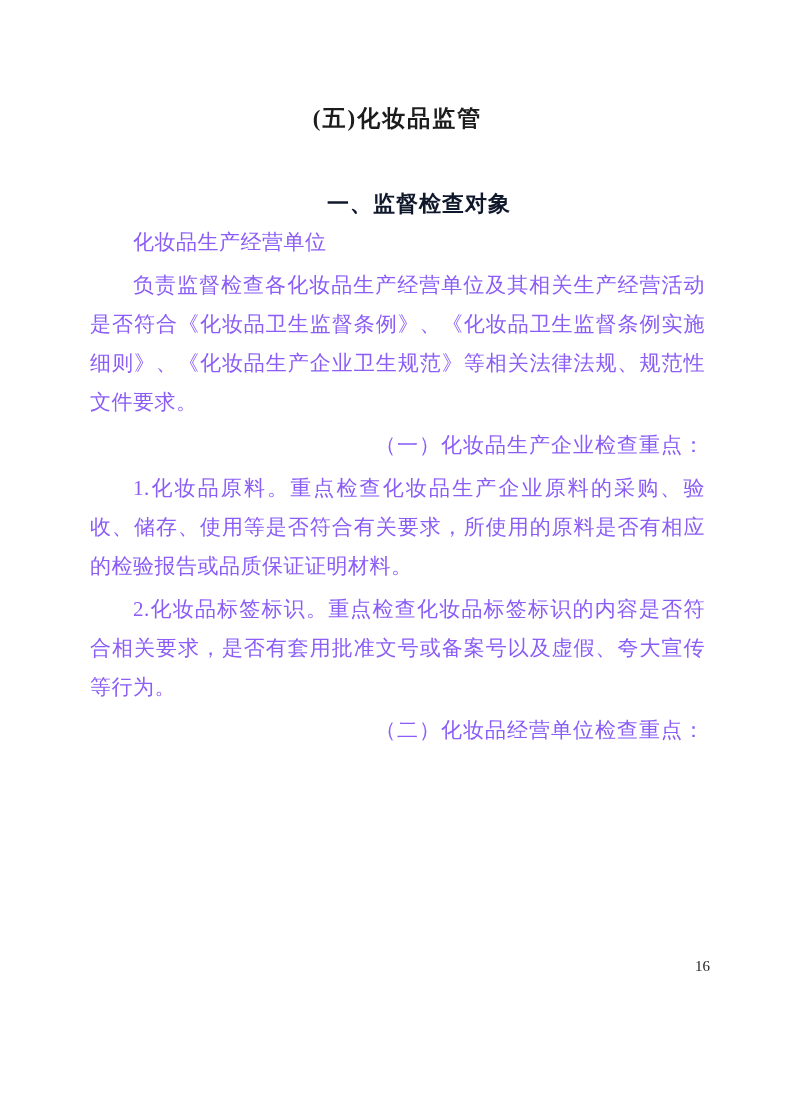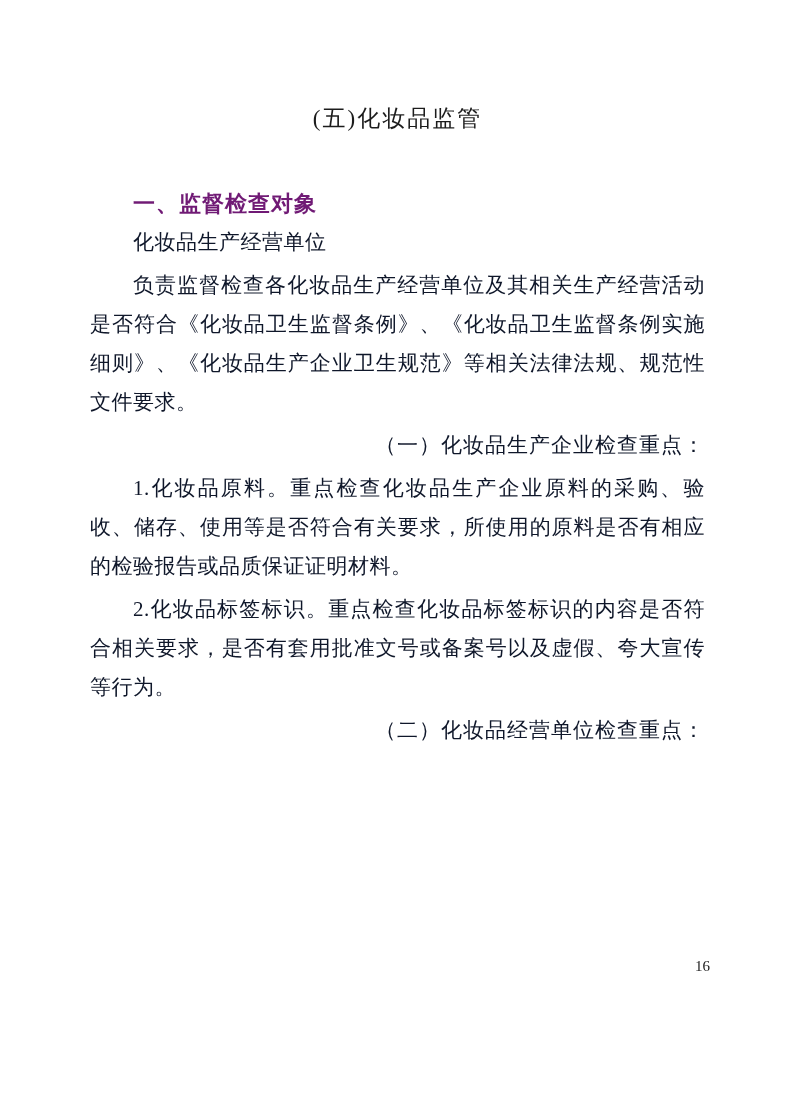--- a/index.html
+++ b/index.html
@@ -15,44 +15,45 @@
     overflow: hidden;
     font-family: "Liberation Serif", serif;
   }
   .content {
     padding: 0 88px 0 90px; 
   }
   .doc-title {
     margin: 104px 0 0 0;
     font-size: 23px;
     line-height: 30px;
-    font-weight: 400;
+    font-weight: 700;
     letter-spacing: 2px;
     color: #1c1c1c;
     text-align: center;
   }
   .heading {
     margin: 56px 0 0 0;
     font-family: "Liberation Sans", sans-serif;
     font-weight: 700;
     font-size: 22px;
     line-height: 28px;
-    color: #701a75;
+    color: #0f172a;
     text-indent: 43px;
     letter-spacing: 1px;
+    text-align: center;
   }
   .heading + .heading,
   .para + .heading {
     margin-top: 10px;
   }
   .para {
     margin: 4px 0 0 0;
     font-size: 21px;
     line-height: 39px;
-    color: #0f172a;
+    color: #8b5cf6;
     letter-spacing: 0.5px;
     text-align: justify;
     text-indent: 43px;
   }
   .para.plain {
     margin-top: 5px;
     text-align: left;
   }
   .para.subheading {
     margin-top: 4px;

